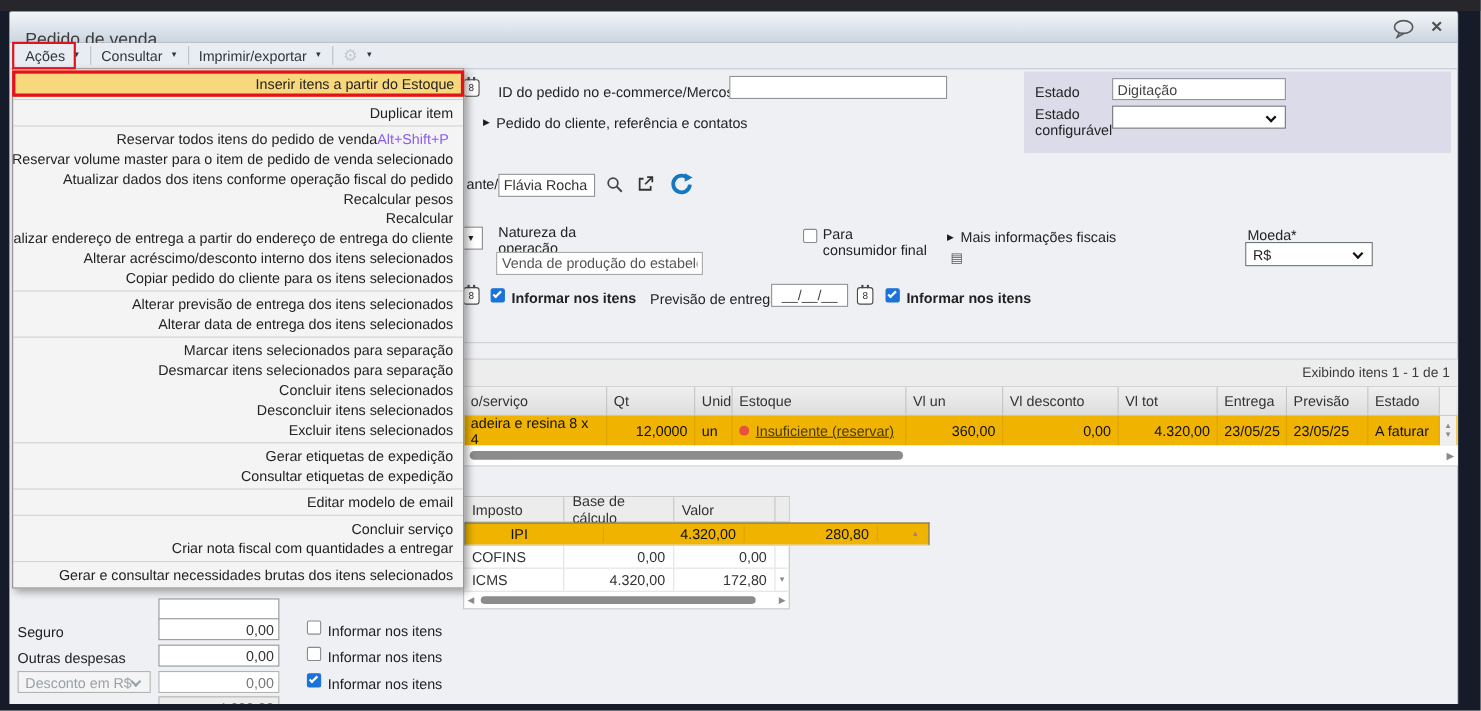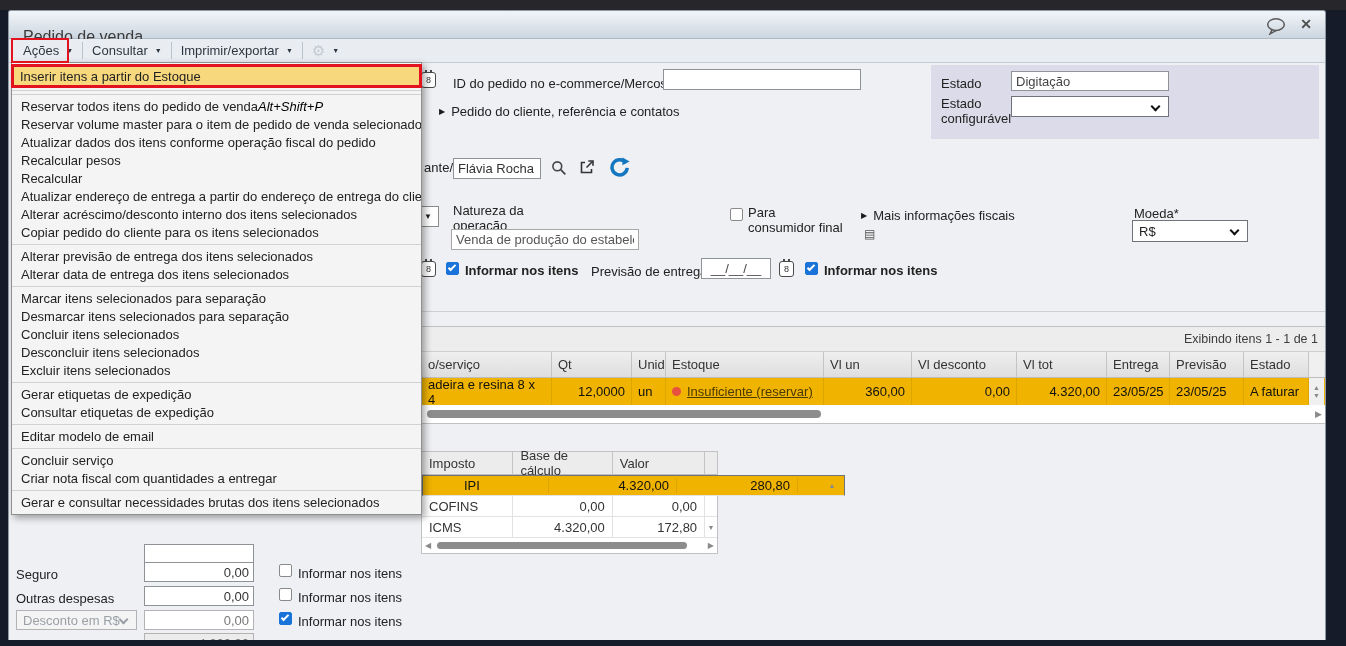--- a/index.html
+++ b/index.html
@@ -19,23 +19,23 @@
            border-bottom:1px solid #c2cad2;display:flex;align-items:center;padding-left:5px;}
   .mb-btn{display:flex;align-items:center;gap:7px;padding:0 9px;height:24px;font-size:13px;color:#2d3640;}
   .mb-arrow{font-size:7px;color:#2d3640;}
   .mb-div{width:1px;height:17px;background:#b9c1c9;}
   .gear{font-size:15px;color:#c4cad0;line-height:15px;}
   .annot-acoes{position:absolute;left:2px;top:27px;width:58px;height:25px;border:2px solid #e3121f;z-index:70;pointer-events:none;}
   
   .menu-panel{position:absolute;left:2px;top:51px;width:411px;background:#f4f4f4;
               border:1px solid #8f8f8f;box-shadow:3px 3px 7px rgba(0,0,0,.35);z-index:50;padding:1px 0 2px;}
   .mi{height:18px;line-height:18px;font-size:13px;color:#222;padding:0 9px;display:flex;
-      justify-content:flex-start;align-items:center;white-space:nowrap;overflow:hidden;}
+      justify-content:flex-end;align-items:center;white-space:nowrap;overflow:hidden;}
   .mi.hi{height:24px;line-height:17px;background:#f8d87c;border:3px solid #e3121f;margin:0 -1px;padding:0 6px;}
-  .mi .shortcut{color:#000000;padding-right:4px;font-style:italic;}
+  .mi .shortcut{color:#8b5cf6;padding-right:4px;}
   .sep{border-top:1px solid #d2d2d2;margin:2px 0 3px 0;}
   
   .lbl{position:absolute;font-size:13px;color:#222;line-height:15px;}
   .lbl.b{font-weight:bold;}
   .inp{position:absolute;border:1px solid #8f9398;background:#fff;font-size:13px;color:#333;
        padding:0 4px;font-family:inherit;outline:none;}
   .inp.num{text-align:right;}
   .inp.ro{color:#777;}
   .sel{position:absolute;border:1px solid #6e747a;background:#fff;font-size:13px;color:#222;
        display:flex;align-items:center;padding:0 6px;}
@@ -318,20 +318,23 @@
   <span class="lbl" style="left:289px;top:603px;">Informar nos itens</span>
 
   <span class="lbl" style="left:7px;top:627px;">Valor total do pedido</span>
   <input class="inp num ro" style="left: 135px; top: 622px; width: 110px; height: 20px; background: rgb(236, 236, 236); border-color: rgb(179, 179, 179);" readonly="" value="4.600,80">
 
   <div class="menu-panel">
     <div class="mi hi">
       <span>Inserir itens a partir do Estoque</span>
     </div>
     <div class="sep"></div>
+    <div class="mi">
+        <span>Duplicar item</span>
+      </div>
     <div class="sep"></div>
     <div class="mi">
       <span>Reservar todos itens do pedido de venda</span>
       <span class="shortcut">Alt+Shift+P</span>
     </div>
     <div class="mi">
         <span>Reservar volume master para o item de pedido de venda selecionado</span>
       </div>
     <div class="mi">
         <span>Atualizar dados dos itens conforme operação fiscal do pedido</span>

